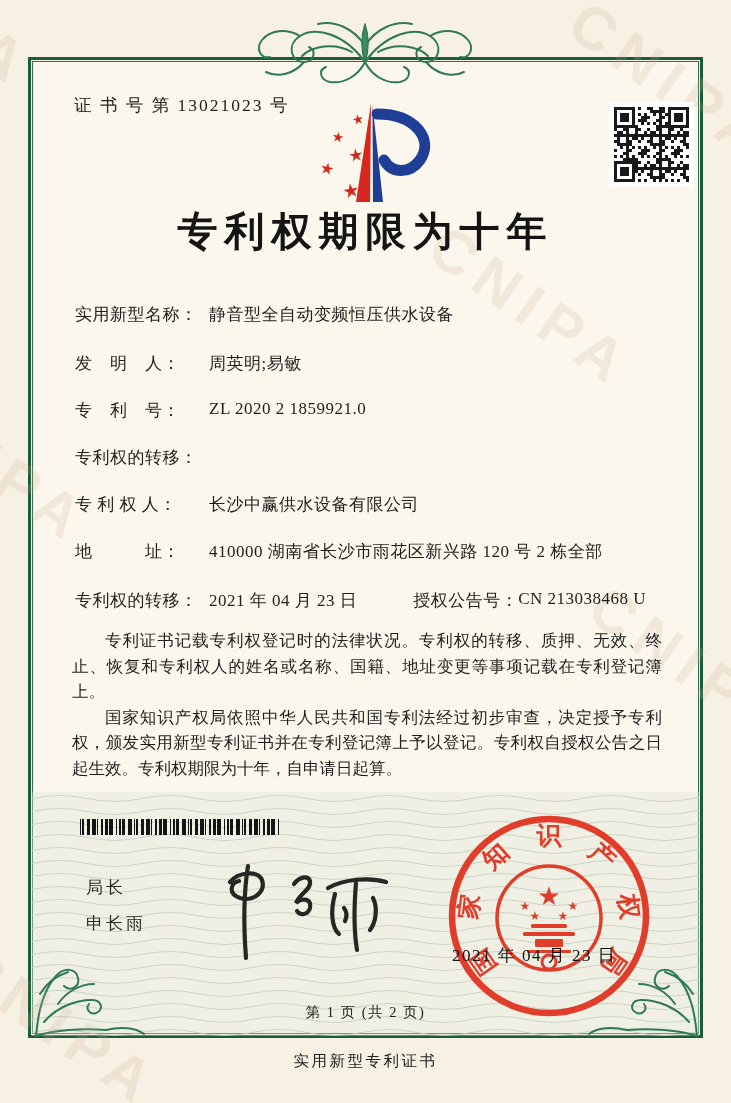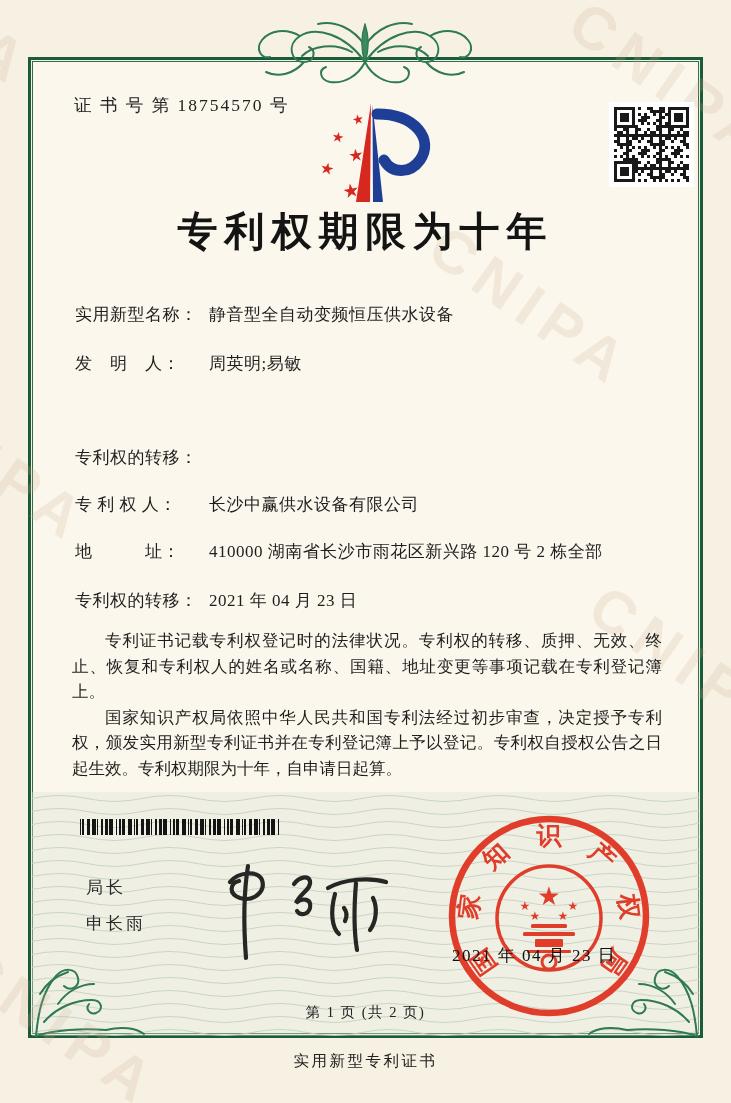--- a/index.html
+++ b/index.html
@@ -116,21 +116,21 @@
     <g fill="none" stroke="#2f7a52" stroke-width="2" stroke-linecap="round">
       <path d="M6 72 C8 50 12 28 26 12 C34 3 46 4 48 14 C50 23 40 28 34 22"></path>
       <path d="M6 72 C24 66 52 64 76 66"></path>
       <path d="M14 58 C26 44 44 36 62 36 C72 36 74 46 66 49 C60 51 55 45 59 40"></path>
       <path d="M76 66 C92 62 106 64 114 70"></path>
       <path d="M28 40 C36 28 50 20 64 20"></path>
       <path d="M10 30 C16 20 26 12 38 8"></path>
     </g>
   </svg>
 
-  <div class="certno">证 书 号 第 18754570 号</div>
+  <div class="certno">证 书 号 第 13021023 号</div>
 
   <svg class="logo" viewBox="0 0 150 110">
     <g fill="#d6281f">
       <text x="60" y="26" font-size="13" text-anchor="middle" transform="rotate(-12 60 22)">★</text>
       <text x="40" y="44" font-size="14" text-anchor="middle" transform="rotate(10 40 40)">★</text>
       <text x="58" y="63" font-size="17" text-anchor="middle" transform="rotate(-8 58 58)">★</text>
       <text x="29" y="76" font-size="16" text-anchor="middle" transform="rotate(12 29 71)">★</text>
       <text x="53" y="99" font-size="19" text-anchor="middle" transform="rotate(-10 53 93)">★</text>
     </g>
     <polygon points="73,5 58,104 72,104" fill="#d6281f"></polygon>
@@ -483,34 +483,42 @@
   <div class="title">专利权期限为十年</div>
 
   <div class="frow" style="top:352px;">
     <span class="flabel">发　明　人：</span>
     <span class="fval">周英明;易敏</span>
   </div>
   <div class="frow" style="top:303px;">
     <span class="flabel">实用新型名称：</span>
     <span class="fval">静音型全自动变频恒压供水设备</span>
   </div>
+  <div class="frow" style="top:399px;">
+    <span class="flabel">专　利　号：</span>
+    <span class="fval">ZL 2020 2 1859921.0</span>
+  </div>
   <div class="frow" style="top:446px;">
     <span class="flabel">专利权的转移：</span>
   </div>
   <div class="frow" style="top:493px;">
     <span class="flabel">专 利 权 人：</span>
     <span class="fval">长沙中赢供水设备有限公司</span>
   </div>
   <div class="frow" style="top:540px;">
     <span class="flabel">地　　　址：</span>
     <span class="fval">410000 湖南省长沙市雨花区新兴路 120 号 2 栋全部</span>
   </div>
   <div class="frow" style="top:589px;">
     <span class="flabel">专利权的转移：</span>
     <span class="fval">2021 年 04 月 23 日</span>
+    <span class="grant2">
+      <span>授权公告号：</span>
+      <span>CN 213038468 U</span>
+    </span>
   </div>
 
   <div class="paras">
     <p>专利证书记载专利权登记时的法律状况。专利权的转移、质押、无效、终止、恢复和专利权人的姓名或名称、国籍、地址变更等事项记载在专利登记簿上。</p>
     <p>国家知识产权局依照中华人民共和国专利法经过初步审查，决定授予专利权，颁发实用新型专利证书并在专利登记簿上予以登记。专利权自授权公告之日起生效。专利权期限为十年，自申请日起算。</p>
   </div>
 
   <div class="barcode">
       <i style="left:0px;width:1px"></i>
       <i style="left:2px;width:2px"></i>

